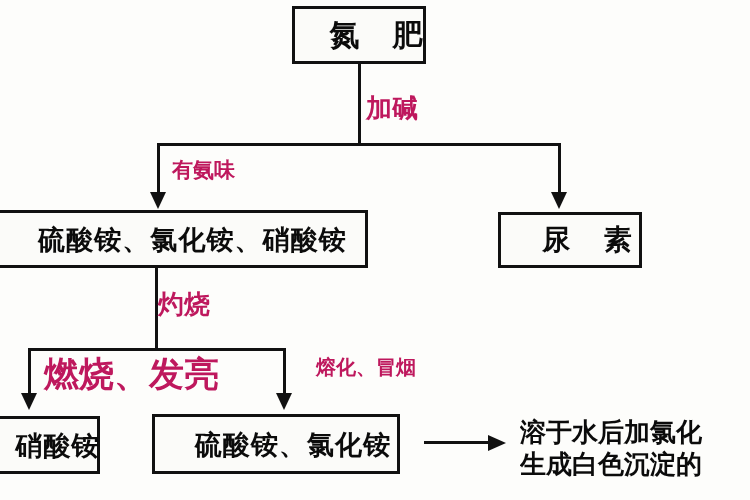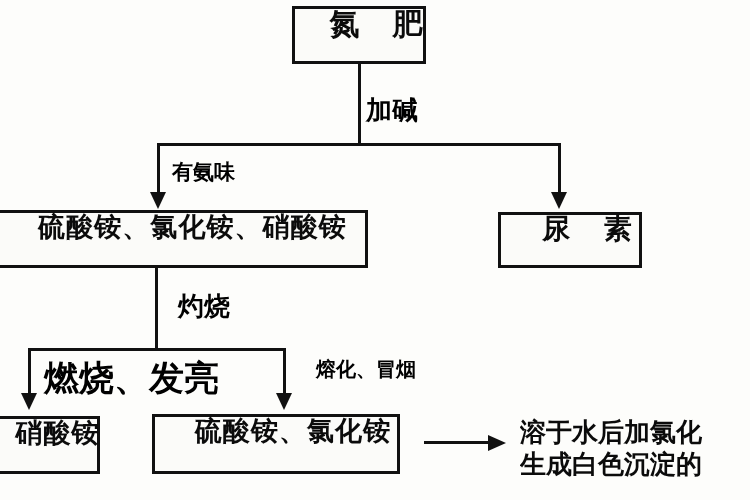--- a/index.html
+++ b/index.html
@@ -19,21 +19,21 @@
     overflow: hidden;
   }
 
   
   .box {
     position: absolute;
     box-sizing: border-box;
     border: 3px solid #111111;
     background: #fbfbf9;
     display: flex;
-    align-items: flex-start;
+    align-items: center;
     justify-content: center;
     color: #0b0b0b;
     font-weight: 700;
     white-space: nowrap;
     letter-spacing: 0.04em;
     font-family: "DejaVu Serif", "Liberation Serif", serif;
     padding-left: 34px;
   }
   .box-label {
     display: block;
@@ -78,30 +78,30 @@
     width: 0;
     height: 0;
     border-top: 8px solid transparent;
     border-bottom: 8px solid transparent;
     border-left: 18px solid #111111;
   }
 
   
   .edge-label {
     position: absolute;
-    color: #000000;
+    color: #be185d;
     font-weight: 700;
     white-space: nowrap;
-    font-family: Liberation Sans, sans-serif;
+    font-family: Liberation Mono, monospace;
     line-height: 1.12;
   }
   #label-add-alkali   { left: 366px; top: 96px;  font-size: 26px; }
   #label-has-ammonia  { left: 172px; top: 160px; font-size: 21px; }
   #label-no-ammonia   { left: 576px; top: 160px; font-size: 27px; }
-  #label-ignite       { left: 158px; top: 292px; font-size: 26px; margin-left: 20px; }
+  #label-ignite       { left: 158px; top: 292px; font-size: 26px; }
   #label-burn-glow    { left: 44px;  top: 358px; font-size: 35px; }
   #label-melt-smoke   { left: 316px; top: 358px; font-size: 20px; }
 
   #note-right {
     position: absolute;
     left: 520px;
     top: 416px;
     width: 240px;
     font-size: 26px;
     font-weight: 700;

